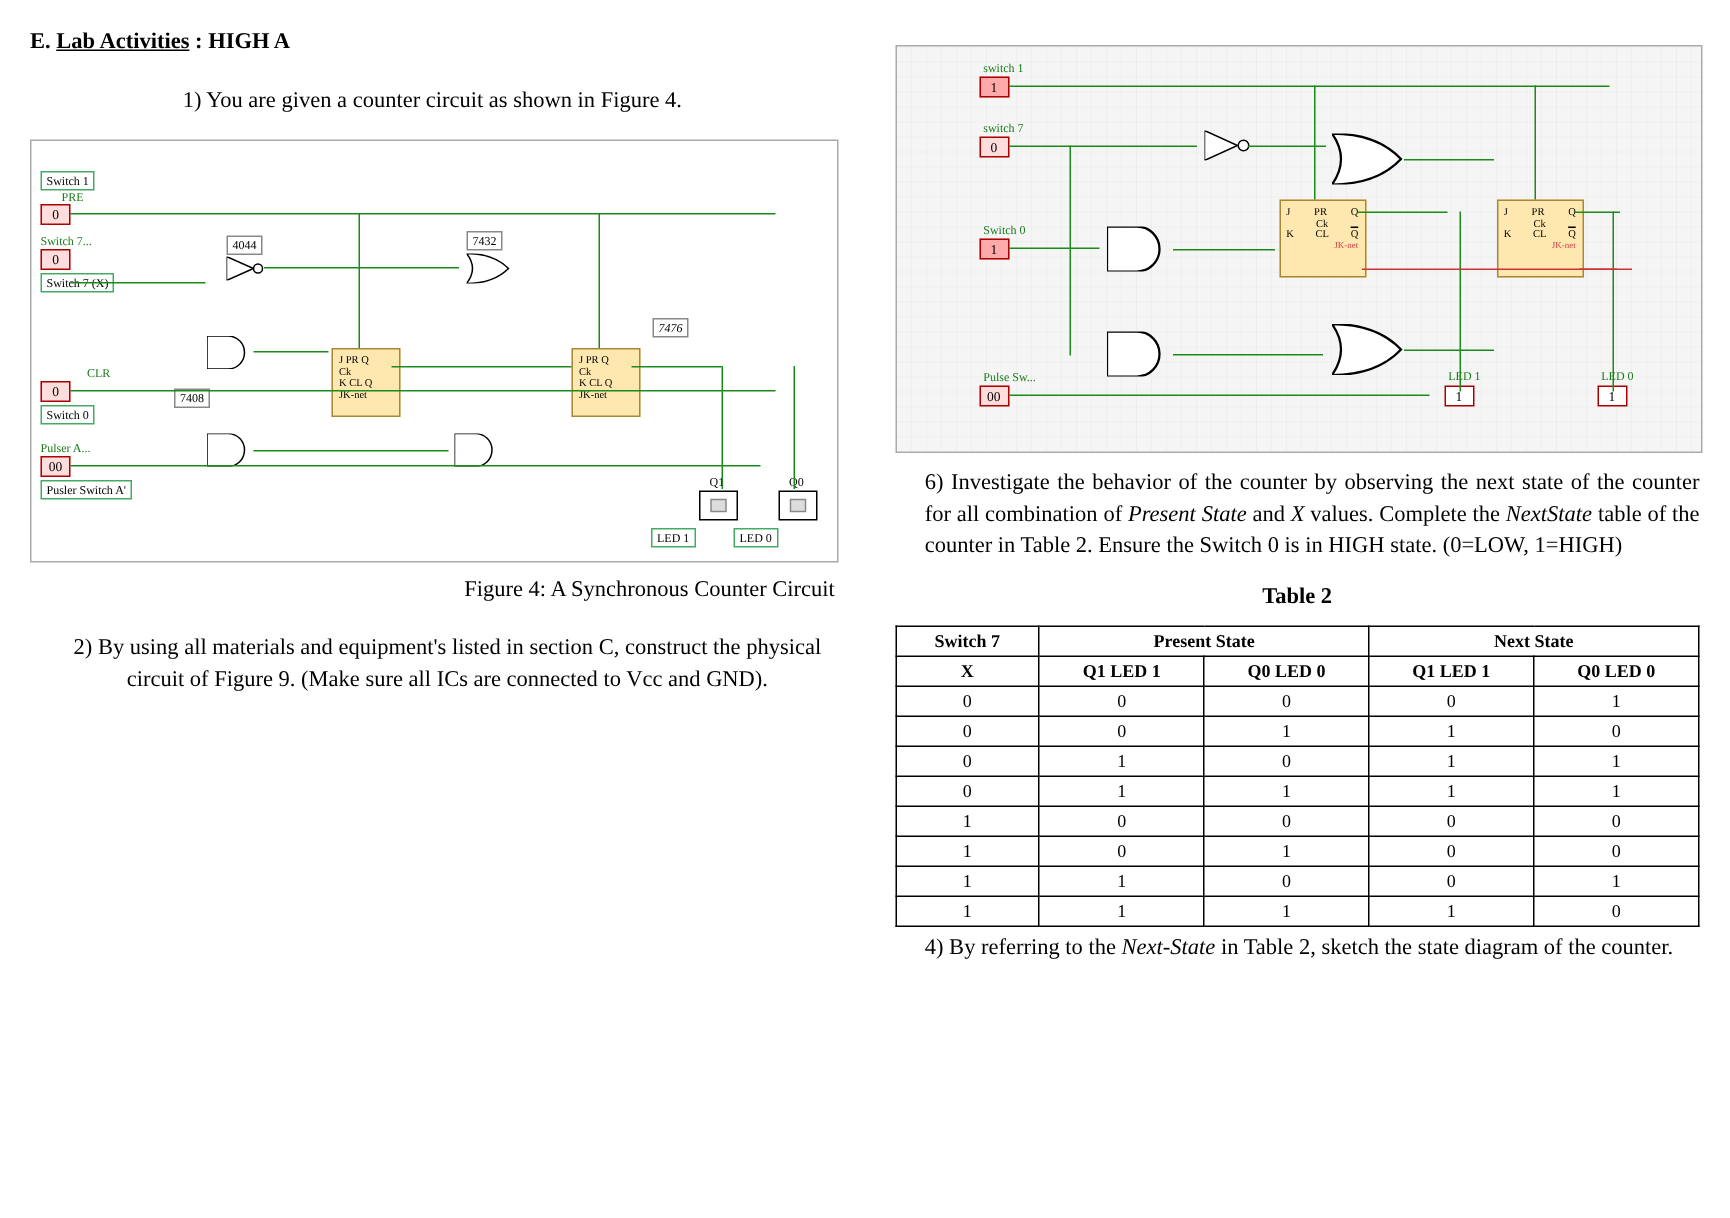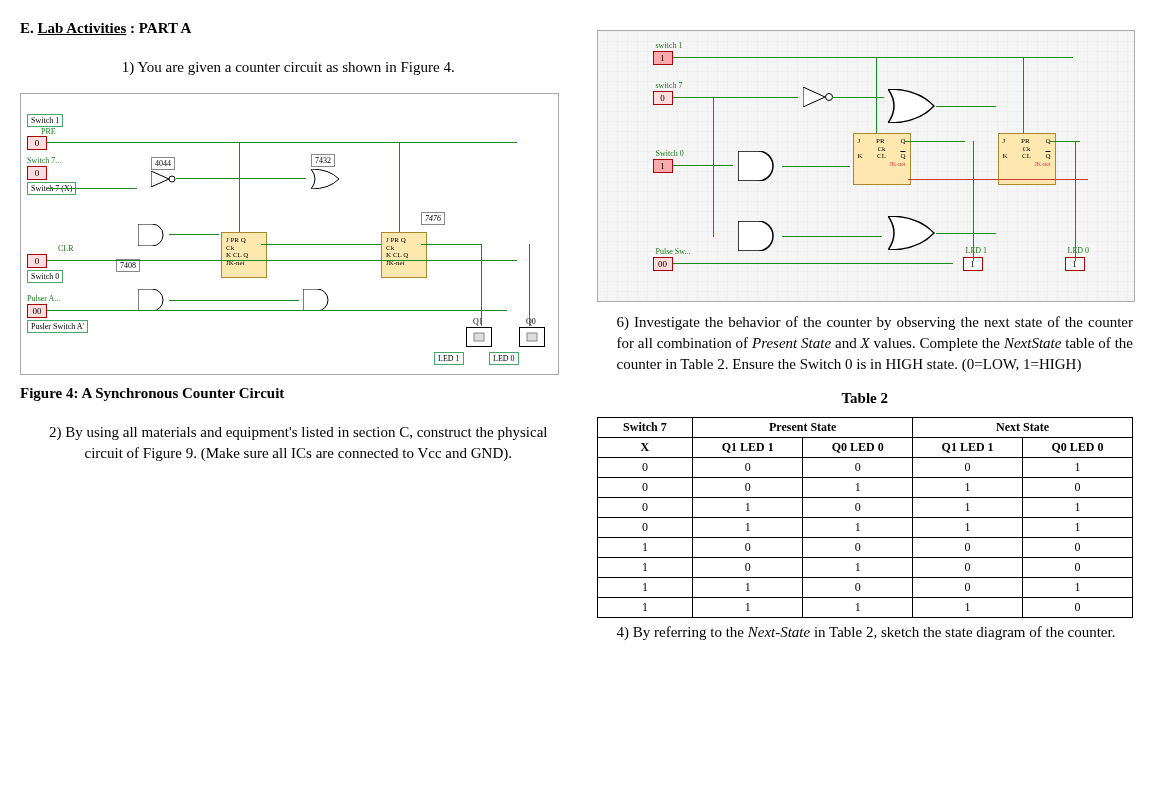--- a/index.html
+++ b/index.html
@@ -45,22 +45,22 @@
       height: 280px;
     }
     .diagram-right {
       width: 100%;
       height: 270px;
       background: repeating-linear-gradient(0deg,#fafafa,#fafafa 9px,#f0f0f0 10px),
                   repeating-linear-gradient(90deg,#fafafa,#fafafa 9px,#f0f0f0 10px);
       background-blend-mode: multiply;
     }
     .figure-caption {
-      text-align: left;
-      font-weight: bold;
+      text-align: right;
+      font-weight: normal;
       margin: 4px 0 20px 0;
     }
     .table-caption {
       text-align: center;
       font-weight: bold;
       margin: 5px 0 10px 0;
     }
     table.data-table {
       border-collapse: collapse;
       width: 100%;
@@ -139,21 +139,21 @@
     .q4-para {
       text-align: justify;
     }
   </style>
 </head>
 <body>
 
 <div class="column">
 
   <div class="heading">
-    <span>E. </span><span class="underline">Lab Activities</span><span> : PART A</span>
+    <span>E. </span><span class="underline">Lab Activities</span><span> : HIGH A</span>
   </div>
 
   <div class="paragraph">1) You are given a counter circuit as shown in Figure 4.</div>
 
   <div class="diagram diagram-left">
     <div class="switch-box" style="left:6px;top:20px;">Switch 1</div>
     <div class="label-small" style="left:20px;top:33px;">PRE</div>
     <div class="switch-indicator" style="left:6px;top:42px;">0</div>
 
     <div class="label-small" style="left:6px;top:62px;">Switch 7...</div>
@@ -183,21 +183,21 @@
     <svg class="gate" style="left:117px;top:130px;" width="30" height="22">
       <path d="M0 0 L14 0 A11 11 0 0 1 14 22 L0 22 Z" fill="white" stroke="black"></path>
     </svg>
     <svg class="gate" style="left:117px;top:195px;" width="30" height="22">
       <path d="M0 0 L14 0 A11 11 0 0 1 14 22 L0 22 Z" fill="white" stroke="black"></path>
     </svg>
     <svg class="gate" style="left:282px;top:195px;" width="30" height="22">
       <path d="M0 0 L14 0 A11 11 0 0 1 14 22 L0 22 Z" fill="white" stroke="black"></path>
     </svg>
 
-    <div class="ic-label" style="left:400px;top:118px;font-style:italic;">7476</div>
+    <div class="ic-label" style="left:414px;top:118px;font-style:italic;">7476</div>
     <div class="chip" style="left:200px;top:138px;width:36px;height:36px;white-space:pre;">J PR Q
 Ck
 K CL Q
 JK-net</div>
     <div class="chip" style="left:360px;top:138px;width:36px;height:36px;white-space:pre;">J PR Q
 Ck
 K CL Q
 JK-net</div>
 
     <div class="label-small" style="left:452px;top:223px;color:#000;">Q1</div>

